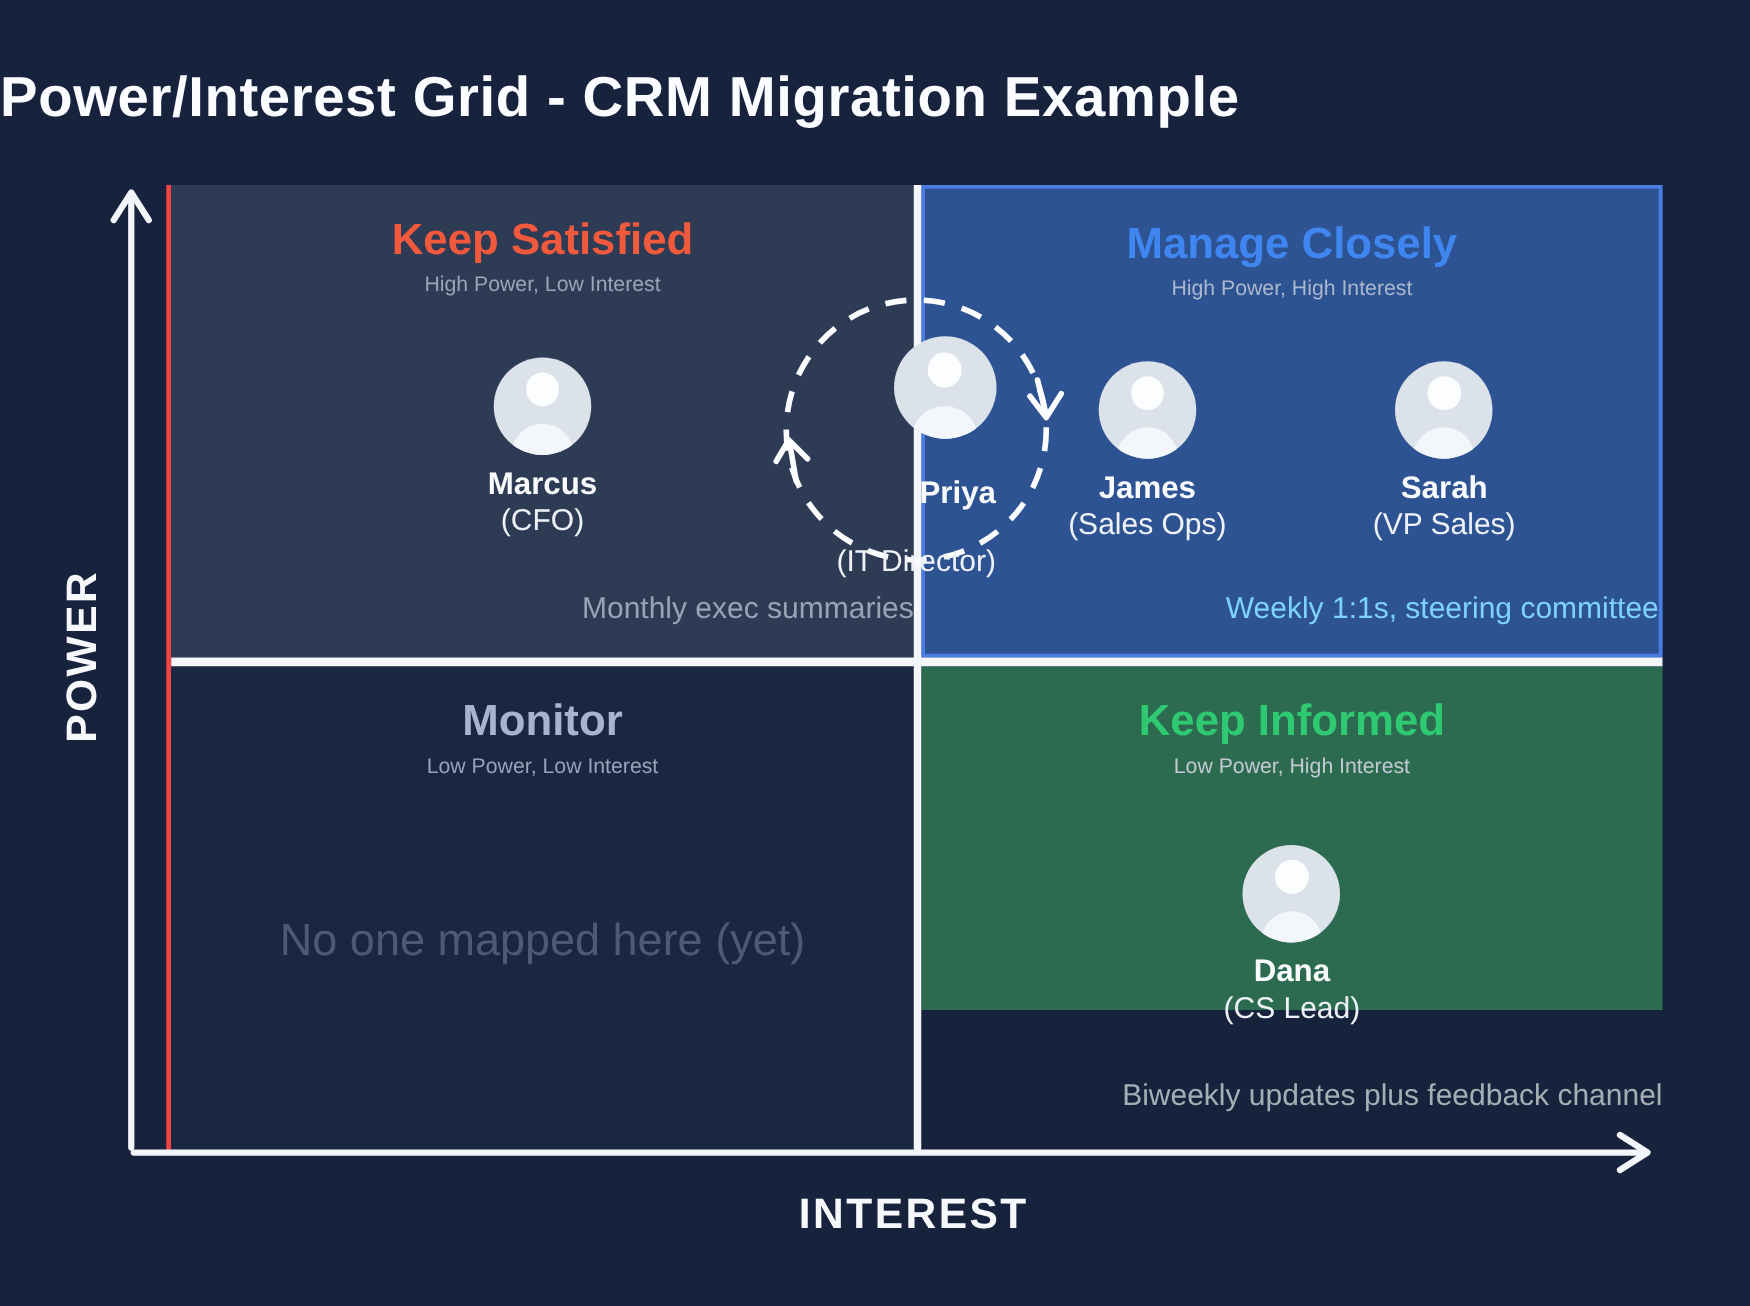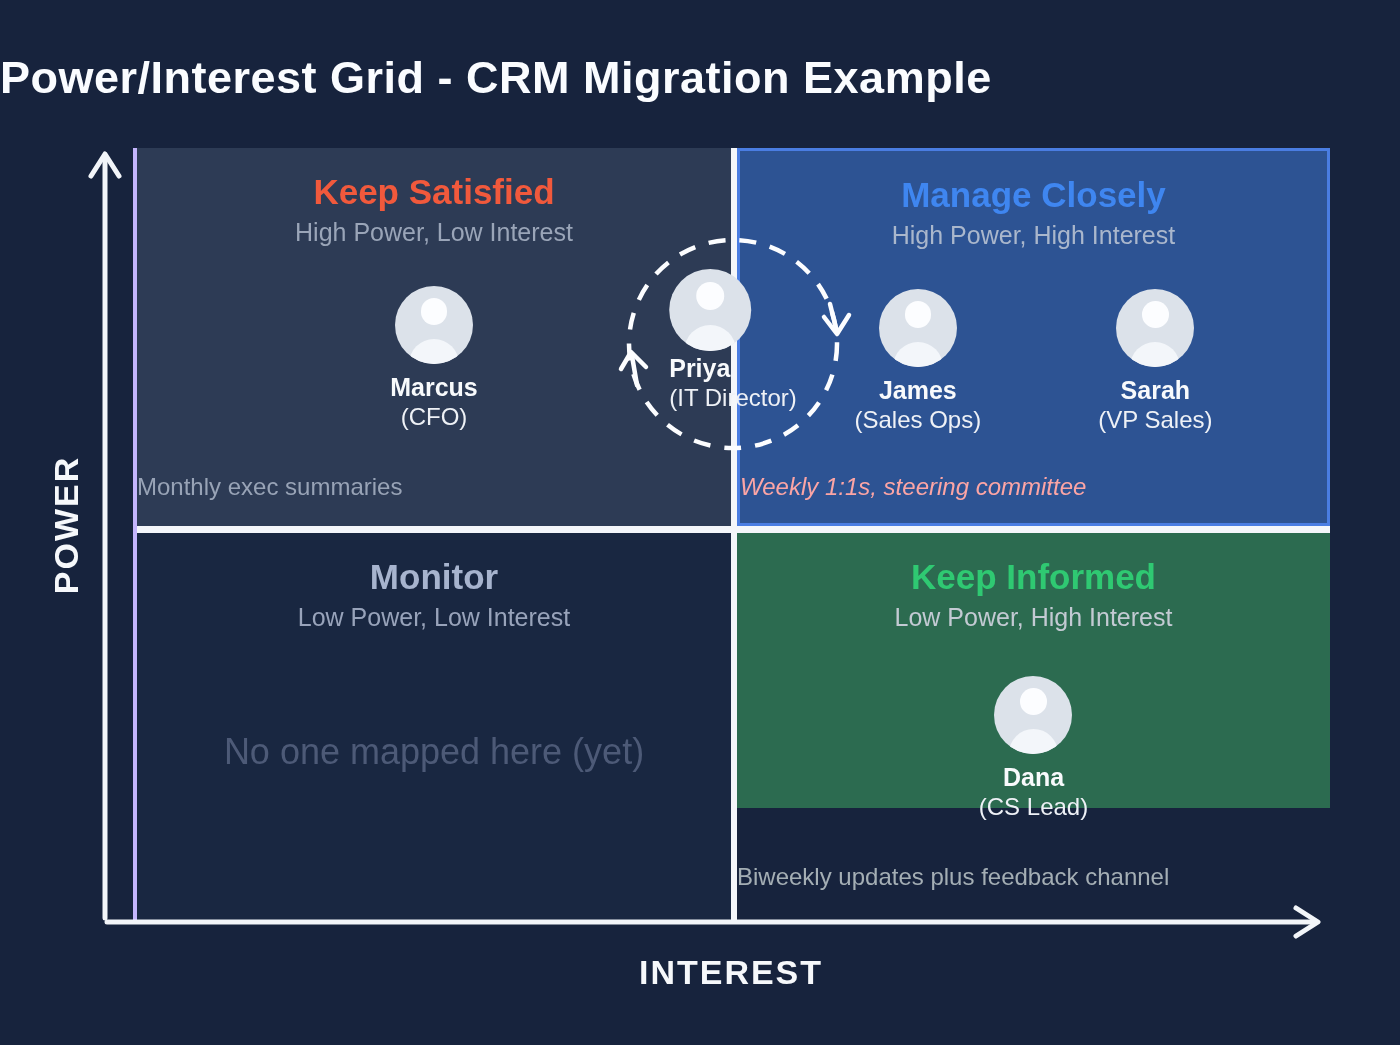--- a/index.html
+++ b/index.html
@@ -14,46 +14,46 @@
   .title {
     position:absolute; top:52px; left:0; width:100%;
     text-align:left; font-size:45px; font-weight:bold;
     color:#fafcff; letter-spacing:0.5px;
   }
 
   
   .grid {
     position:absolute; left:133px; top:148px;
     width:1197px; height:772px;
-    border-left:4px solid #c4b5fd;
+    border-left:4px solid #ef4444;
     padding-left:17px;
   }
   .quad { position:absolute; z-index:1; }
   .q-tl { left:0; top:0; width:594px; height:378px; background:#2d3b55; }
   .q-tr { left:600px; top:0; width:593px; height:378px; background:#2d5393;
           border:3px solid #4a7de2; }
   .q-bl { left:0; top:385px; width:594px; height:387px; background:#192741; }
   .q-br { left:600px; top:385px; width:593px; height:275px; background:#2c6b50; }
 
   .v-divider { position:absolute; left:594px; top:0; width:6px; height:772px;
                background:#f4f6fa; z-index:2; }
   .h-divider { position:absolute; left:0; top:378px; width:1193px; height:7px;
                background:#f4f6fa; z-index:2; }
 
   .q-label { position:absolute; top:24px; left:0; width:100%; text-align:center;
              font-size:35px; font-weight:bold; z-index:1; }
   .q-sub   { position:absolute; top:70px; left:0; width:100%; text-align:center;
-             font-size:25px; z-index:1; }
+             font-size:17px; z-index:1; }
   .sub-tl { color:#9aa5b8; } .sub-tr { color:#aab7cc; }
   .sub-bl { color:#98a3ba; } .sub-br { color:#c3cad3; }
 
-  .q-note { position:absolute; left:0; width:100%; text-align:left;
+  .q-note { position:absolute; left:0; width:100%; text-align:right;
             font-size:24px; z-index:1; }
   .note-tl { top:325px; color:#98a3b6; }
-  .note-tr { top:322px; color:#fca5a5;font-style:italic; }
+  .note-tr { top:322px; color:#7dd3fc; }
   .note-br { top:330px; color:#a4aeb4; }
   .empty-note { position:absolute; top:198px; left:0; width:100%;
                 text-align:center; font-size:36px; color:#4d5a77; }
 
   
   .people-row { position:absolute; left:0; width:100%; display:flex;
                 justify-content:center; gap:117px; z-index:1; }
   .row-top { top:138px;justify-content:center; }
   .row-br  { top:143px; }
   .person  { display:flex; flex-direction:column; align-items:center; }
@@ -64,21 +64,21 @@
   .avatar { position:relative; width:78px; height:78px; border-radius:50%;
             background:#dce2ea; overflow:hidden; }
   .avatar .head { position:absolute; left:33%; top:16%; width:34%; height:34%;
                   border-radius:50%; background:#fcfdff; }
   .avatar .torso { position:absolute; left:18%; bottom:-32%; width:64%; height:64%;
                    border-radius:50%; background:#f3f6fa; }
 
   
   .boundary-group { position:absolute; left:596px; top:121px;
                     transform:translateX(-50%); display:flex;
-                    flex-direction:column; align-items:flex-start; z-index:4; }
+                    flex-direction:column; align-items:flex-end; z-index:4;gap:26px; }
   .boundary-group .avatar { width:82px; height:82px; }
   .boundary-group .person-name { margin-top:2px; }
 
   .grid-overlay { position:absolute; inset:0; z-index:3; pointer-events:none; }
 
   
   .axes-overlay { position:absolute; inset:0; z-index:6; pointer-events:none; }
   .axis-label { position:absolute; font-size:34px; font-weight:bold;
                 color:#f6f8fb; letter-spacing:2px; z-index:6; white-space:nowrap; }
   .y-axis-label { left:66px; top:525px; transform:translate(-50%,-50%) rotate(-90deg); }

